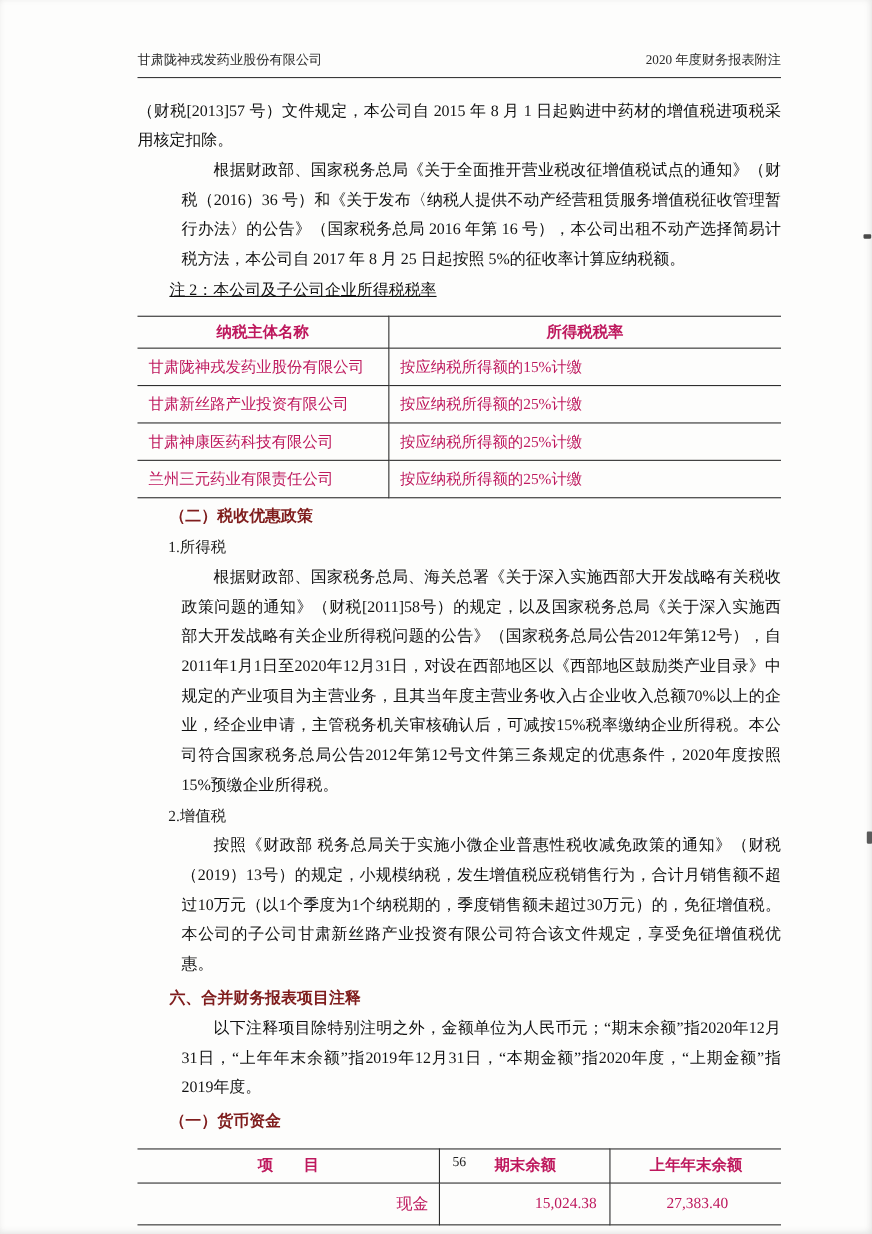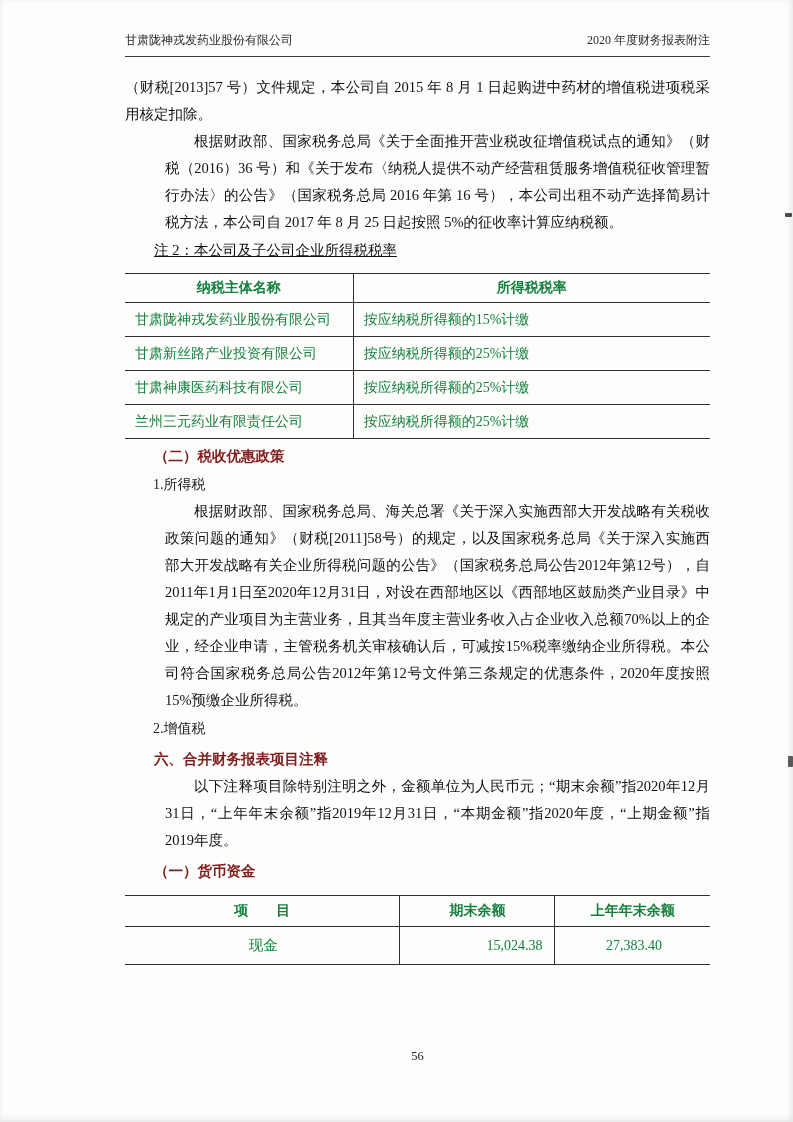--- a/index.html
+++ b/index.html
@@ -11,21 +11,21 @@
     margin: 0 auto;
     background: #fdfdfc;
     font-family: "Liberation Serif", "DejaVu Serif", serif;
     color: #1c1c1c;
     overflow: hidden;
     box-shadow: inset -3px 0 6px rgba(0,0,0,0.05), inset 0 -3px 6px rgba(0,0,0,0.06);
   }
   .content {
     position: absolute;
     left: 125px;
-    top: 32px;
+    top: 46px;
     width: 585px;
   }
   .doc-header {
     display: flex;
     justify-content: space-between;
     align-items: flex-end;
     font-size: 12px;
     color: #2a2a2a;
     padding-bottom: 7px;
     border-bottom: 1px solid #3a3a3a;
@@ -38,21 +38,21 @@
     color: #111;
   }
   p.indent { text-indent: 2em; margin-left: 40px; }
   .p-first { margin-top: 17px; }
   .note-label { text-indent: 2em; margin-top: 1px; text-decoration: underline; }
   table {
     width: 100%;
     border-collapse: collapse;
     margin-top: 9px;
     font-size: 14px;
-    color: #15803d;
+    color: #be185d;
   }
   .tax-table th, .tax-table td, .cash-table th, .cash-table td {
     border-top: 1px solid #2f2f2f;
     border-bottom: 1px solid #2f2f2f;
     padding: 0 10px;
   }
   .tax-table th { font-weight: bold; text-align: center; height: 29px; }
   .tax-table td { height: 34px; text-align: left; }
   .tax-table .col-name { width: 39%; border-right: 1px solid #2f2f2f; }
   .heading {
@@ -68,21 +68,21 @@
     line-height: 27px;
     margin: 1px 0 0 0;
     text-indent: 2em;
   }
   .cash-table { margin-top: 10px; }
   .cash-table th { font-weight: bold; text-align: center; height: 31px; }
   .cash-table td { height: 38px; }
   .cash-table .c-item { width: 47%; border-right: 1px solid #2f2f2f; }
   .cash-table .c-cur  { width: 26.5%; border-right: 1px solid #2f2f2f; }
   .cash-table .c-pri  { width: 26.5%; margin-top: 28px; }
-  .cash-table td.c-item { text-align: center; padding-left: 12px; font-size: 14.5px; }
+  .cash-table td.c-item { text-align: right; padding-left: 12px; font-size: 14.5px; }
   .cash-table td.c-cur  { text-align: right; padding-right: 12px; }
   .cash-table td.c-pri  { text-align: right; padding-right: 48px; }
   .doc-footer {
     position: absolute;
     left: 125px;
     width: 585px;
     bottom: 58px;
     text-align: center;
     font-size: 12.5px;
     color: #222;
@@ -146,20 +146,21 @@
     </table>
 
     <div class="heading mt-sec">（二）税收优惠政策</div>
 
     <div class="subhead">1.所得税</div>
 
     <p class="indent">根据财政部、国家税务总局、海关总署《关于深入实施西部大开发战略有关税收政策问题的通知》（财税[2011]58号）的规定，以及国家税务总局《关于深入实施西部大开发战略有关企业所得税问题的公告》（国家税务总局公告2012年第12号），自2011年1月1日至2020年12月31日，对设在西部地区以《西部地区鼓励类产业目录》中规定的产业项目为主营业务，且其当年度主营业务收入占企业收入总额70%以上的企业，经企业申请，主管税务机关审核确认后，可减按15%税率缴纳企业所得税。本公司符合国家税务总局公告2012年第12号文件第三条规定的优惠条件，2020年度按照15%预缴企业所得税。</p>
 
     <div class="subhead">2.增值税</div>
 
+    <p class="indent">按照《财政部 税务总局关于实施小微企业普惠性税收减免政策的通知》（财税（2019）13号）的规定，小规模纳税，发生增值税应税销售行为，合计月销售额不超过10万元（以1个季度为1个纳税期的，季度销售额未超过30万元）的，免征增值税。本公司的子公司甘肃新丝路产业投资有限公司符合该文件规定，享受免征增值税优惠。</p>
 
     <div class="heading mt-sec">六、合并财务报表项目注释</div>
 
     <p class="indent">以下注释项目除特别注明之外，金额单位为人民币元；“期末余额”指2020年12月31日，“上年年末余额”指2019年12月31日，“本期金额”指2020年度，“上期金额”指2019年度。</p>
 
     <div class="heading mt-sec">（一）货币资金</div>
 
     <table class="cash-table">
       <thead>
         <tr>

